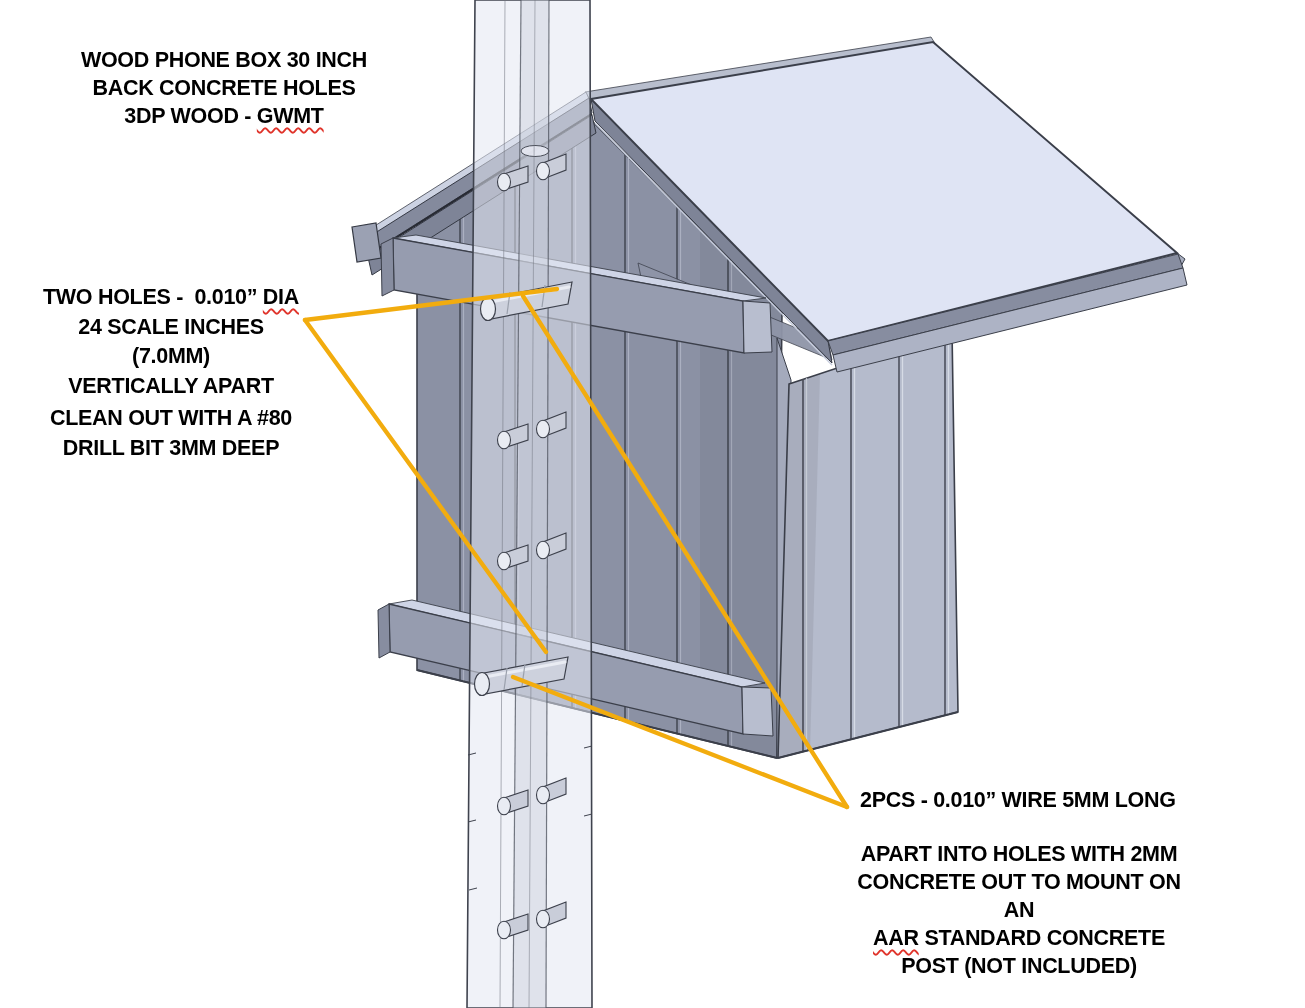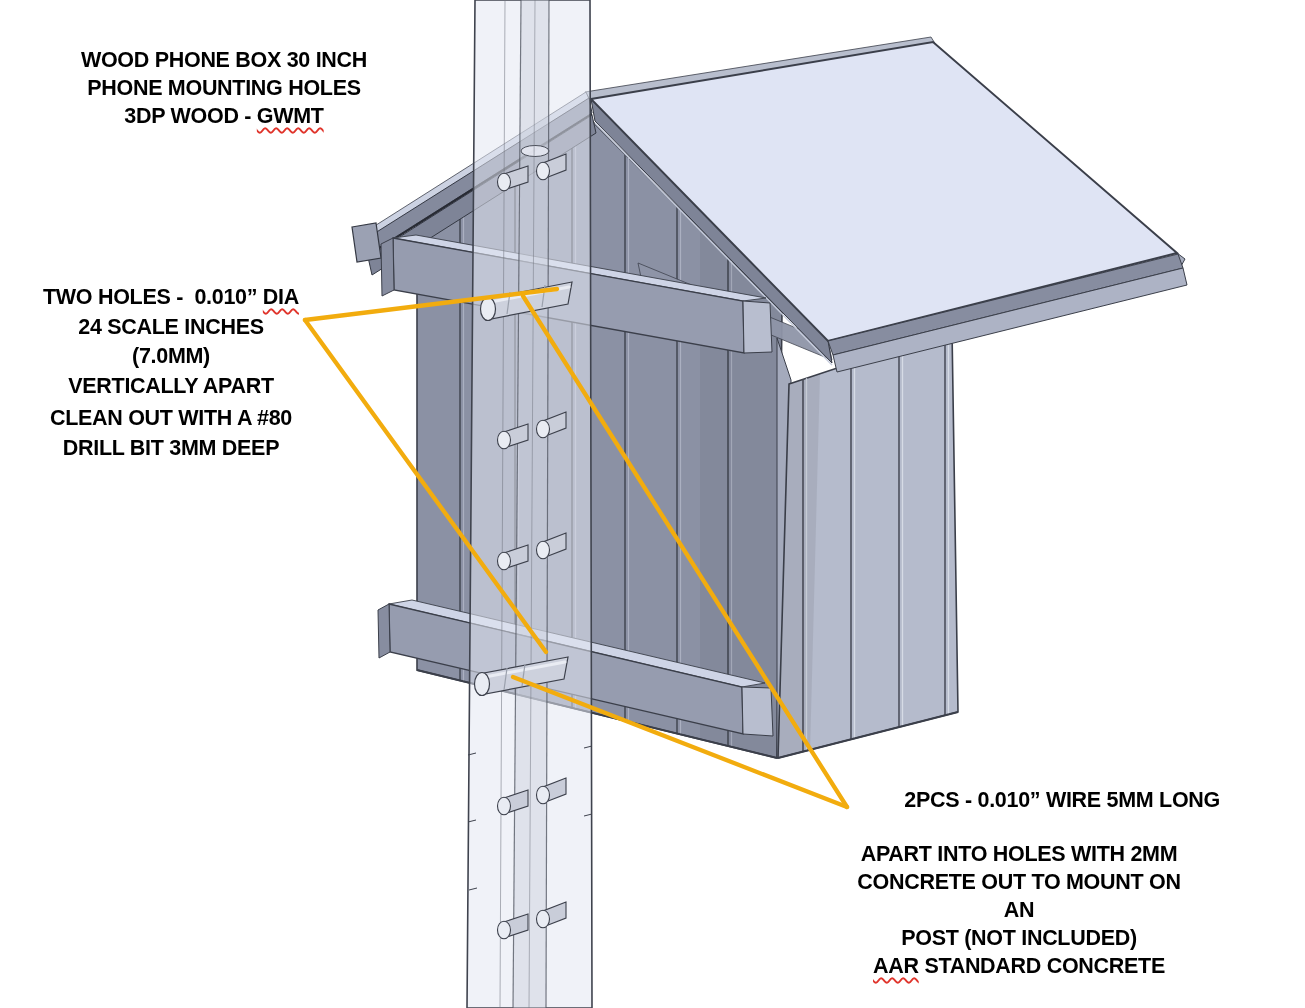--- a/index.html
+++ b/index.html
@@ -16,21 +16,21 @@
   .note .ln{display:block;}
   #holes-note{line-height:29.5px;}
   #holes-note .gap{margin-top:3px;}
   .squig{
     text-decoration:underline;
     text-decoration-style:wavy;
     text-decoration-color:#e0342b;
     text-decoration-thickness:1.5px;
     text-underline-offset:4px;
   }
-  #wire-note{text-align:right;}
+  #wire-note{text-align:left;}
 </style>
 </head>
 <body>
 
 <div id="stage">
 
 <svg id="cad" width="1305" height="1008" viewBox="0 0 1305 1008">
 
   <defs>
     <clipPath id="clipGable">
@@ -164,37 +164,37 @@
   <g fill="none" stroke-width="4.3" stroke-linecap="round">
     <line x1="305" y1="320" x2="557" y2="289" stroke="#F2AC0E"></line>
     <line x1="305" y1="320" x2="546" y2="652" stroke="#F2AC0E"></line>
     <line x1="523" y1="296" x2="847" y2="807" stroke="#F2AC0E"></line>
     <line x1="513" y1="677" x2="847" y2="807" stroke="#F2AC0E"></line>
   </g>
 </svg>
 
   <div class="note" id="title-note" style="left:44px;top:46px;width:360px;">
     <span class="ln">WOOD PHONE BOX 30 INCH</span>
-    <span class="ln">PHONE MOUNTING HOLES</span>
+    <span class="ln">BACK CONCRETE HOLES</span>
     <span class="ln"><span>3DP WOOD - </span><span class="squig">GWMT</span></span>
   </div>
 
   <div class="note" id="holes-note" style="left:6px;top:283px;width:330px;">
     <span class="ln"><span>TWO HOLES -  0.010” </span><span class="squig">DIA</span></span>
     <span class="ln">24 SCALE INCHES</span>
     <span class="ln">(7.0MM)</span>
     <span class="ln">VERTICALLY APART</span>
     <span class="ln gap">CLEAN OUT WITH A #80</span>
     <span class="ln">DRILL BIT 3MM DEEP</span>
   </div>
 
   <div class="note" id="wire-note" style="left:860px;top:786px;width:360px;">
     <span class="ln">2PCS - 0.010” WIRE 5MM LONG</span>
   </div>
 
   <div class="note" id="insert-note" style="left:845px;top:840px;width:348px;">
     <span class="ln">APART INTO HOLES WITH 2MM</span>
     <span class="ln">CONCRETE OUT TO MOUNT ON AN</span>
+    <span class="ln"><span class="squig">AAR</span><span> STANDARD CONCRETE</span></span>
     <span class="ln">POST (NOT INCLUDED)</span>
-    <span class="ln"><span class="squig">AAR</span><span> STANDARD CONCRETE</span></span>
   </div>
 
 </div>
 
 </body></html>

